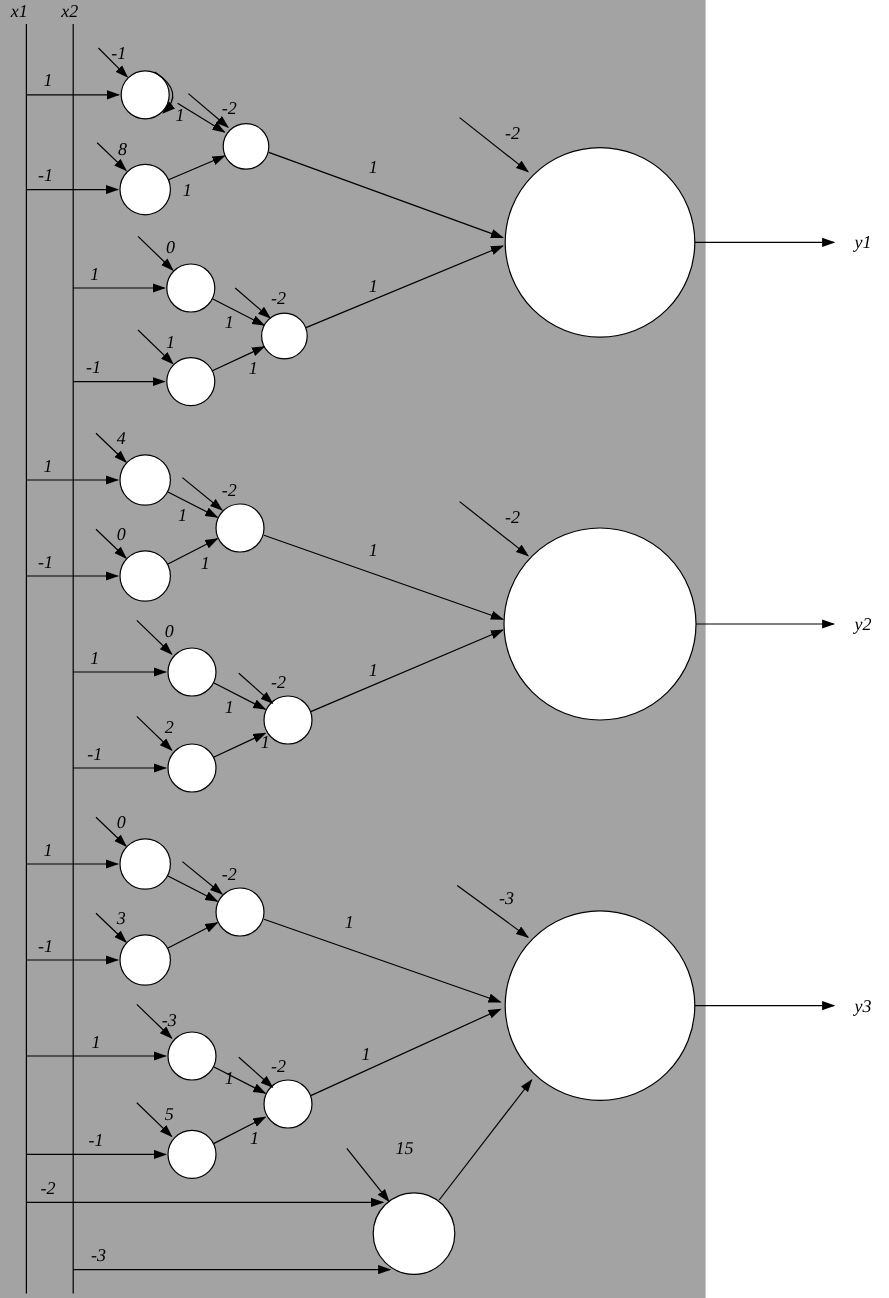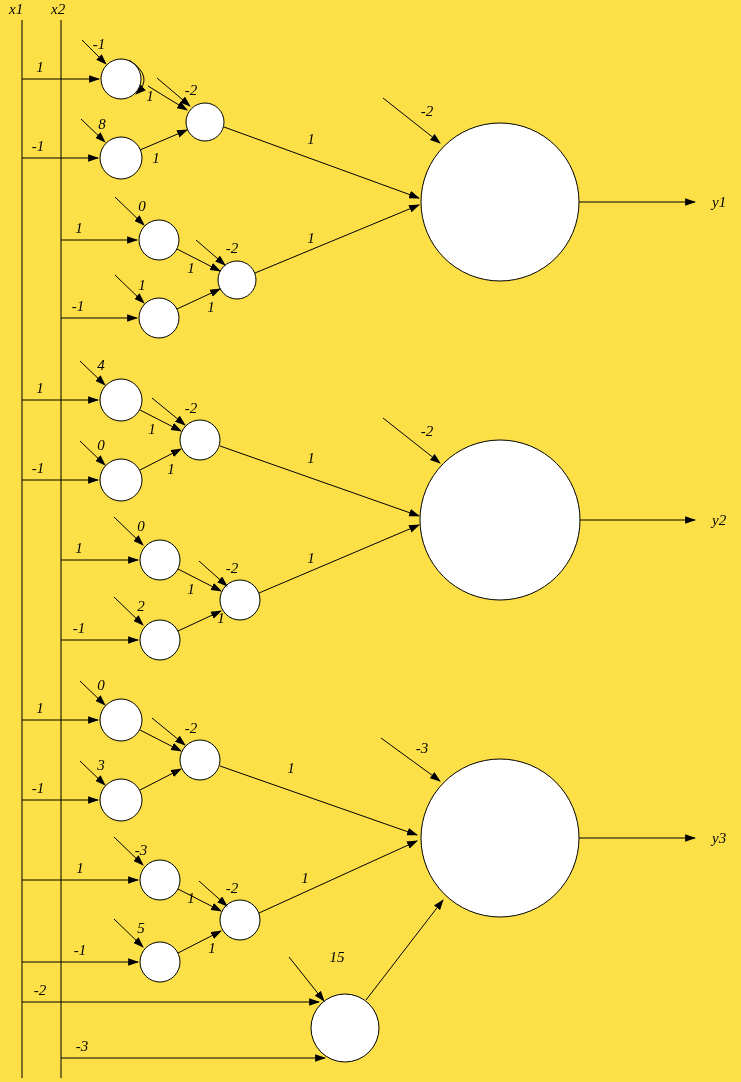--- a/index.html
+++ b/index.html
@@ -1,16 +1,16 @@
 <!DOCTYPE html>
 <html><head>
 <meta charset="utf-8">
 <style>
   html,body{margin:0;padding:0;background:#fff}
-  .stage{position:relative;width:741px;height:1082px;background:#fde047}
+  .stage{position:relative;width:588px;height:1082px;background:#a3a3a3}
   svg{display:block}
   .lbl{font-family:"Liberation Serif",serif;font-style:italic;font-size:15px;fill:#000;stroke:none}
   .mid{text-anchor:middle}
 </style>
 </head>
 <body>
 
 <div class="stage">
 <svg width="741" height="1082" viewBox="0 0 741 1082">
   <defs>

